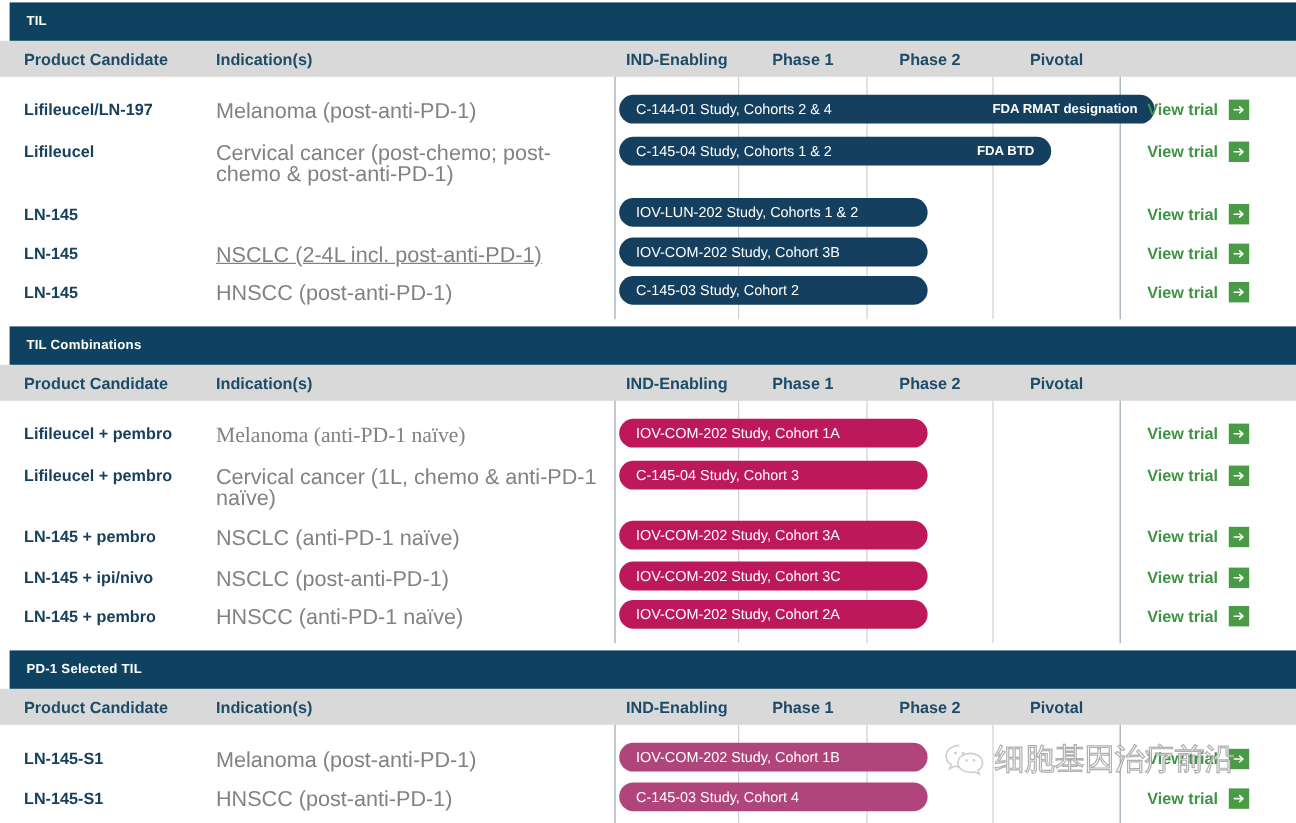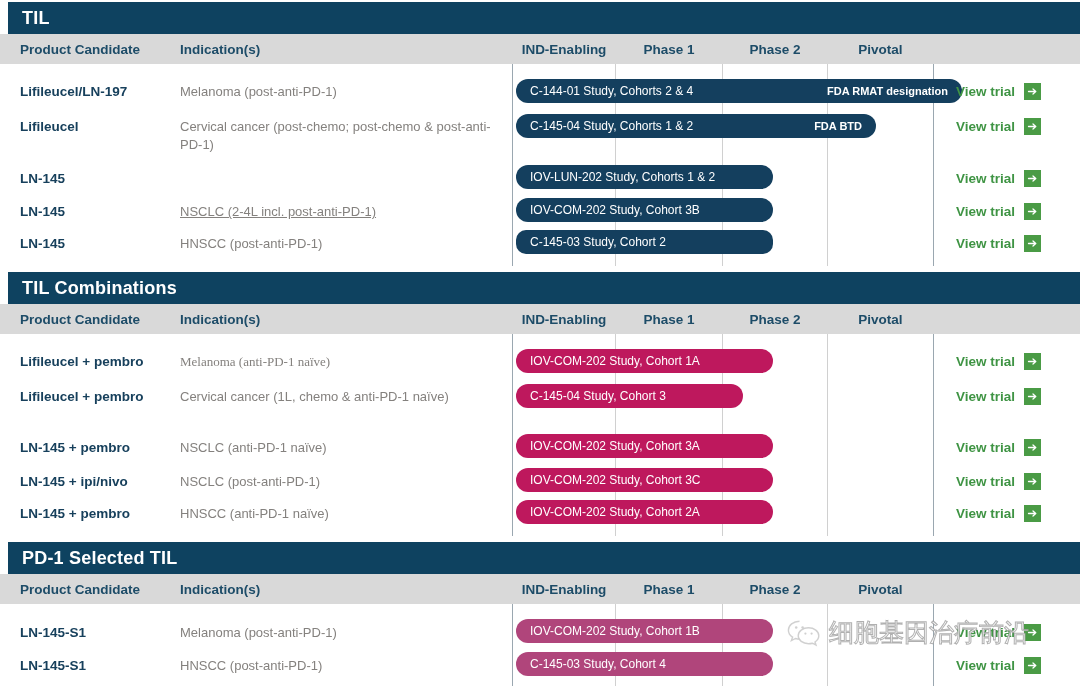--- a/index.html
+++ b/index.html
@@ -32,21 +32,21 @@
     left: 8px;
     width: 1072px;
     height: 32px;
     background: #0e4260;
     display: flex;
     align-items: center;
     z-index: 5;
   }
   .section-bar .title {
     color: #ffffff;
-    font-size: 18px;
+    font-size: 11px;
     font-weight: bold;
     letter-spacing: 0.2px;
     padding-left: 14px;
   }
 
   
   .head-row {
     position: absolute;
     left: 0;
     width: 1080px;
@@ -81,21 +81,21 @@
     color: #17405c;
     font-size: 13.5px;
     font-weight: bold;
     line-height: 17px;
   }
   .indic {
     position: absolute;
     left: 180px;
     width: 330px;
     color: #84817e;
-    font-size: 13px;
+    font-size: 18px;
     line-height: 18px;
   }
 
   
   .pill {
     position: absolute;
     height: 24px;
     border-radius: 12px;
     display: flex;
     align-items: center;
@@ -267,21 +267,21 @@
         <svg width="11" height="11" viewBox="0 0 11 11">
             <path d="M1.5 5.5 H8.3 M6 3 L8.8 5.5 L6 8" stroke="#ffffff" stroke-width="1.3" fill="none" stroke-linecap="round" stroke-linejoin="round"></path>
           </svg>
       </span>
     </a>
   </div>
 
   <div class="row" style="top:234px; height:26px;">
     <span class="cand" style="top:1px;">LN-145</span>
     <span class="indic" style="top:1px;">HNSCC (post-anti-PD-1)</span>
-    <div class="pill navy" style="left:516px; width:257px; top:-4px;border-radius:10px;">
+    <div class="pill navy" style="left:516px; width:257px; top:-4px;">
       <span class="ptext">C-145-03 Study, Cohort 2</span>
       <span class="pdesig"></span>
     </div>
     <a class="trial" style="top:1px;">
       <span class="tlabel">View trial</span>
       <span class="arrow-box">
         <svg width="11" height="11" viewBox="0 0 11 11">
             <path d="M1.5 5.5 H8.3 M6 3 L8.8 5.5 L6 8" stroke="#ffffff" stroke-width="1.3" fill="none" stroke-linecap="round" stroke-linejoin="round"></path>
           </svg>
       </span>
@@ -315,21 +315,21 @@
         <svg width="11" height="11" viewBox="0 0 11 11">
             <path d="M1.5 5.5 H8.3 M6 3 L8.8 5.5 L6 8" stroke="#ffffff" stroke-width="1.3" fill="none" stroke-linecap="round" stroke-linejoin="round"></path>
           </svg>
       </span>
     </a>
   </div>
 
   <div class="row" style="top:387px; height:36px;">
     <span class="cand" style="top:1px;">Lifileucel + pembro</span>
     <span class="indic" style="top:1px;">Cervical cancer (1L, chemo &amp; anti-PD-1 naïve)</span>
-    <div class="pill green" style="left:516px; width:227px; top:-3px;">
+    <div class="pill green" style="left:516px; width:257px; top:-3px;">
       <span class="ptext">C-145-04 Study, Cohort 3</span>
       <span class="pdesig"></span>
     </div>
     <a class="trial" style="top:1px;">
       <span class="tlabel">View trial</span>
       <span class="arrow-box">
         <svg width="11" height="11" viewBox="0 0 11 11">
             <path d="M1.5 5.5 H8.3 M6 3 L8.8 5.5 L6 8" stroke="#ffffff" stroke-width="1.3" fill="none" stroke-linecap="round" stroke-linejoin="round"></path>
           </svg>
       </span>

